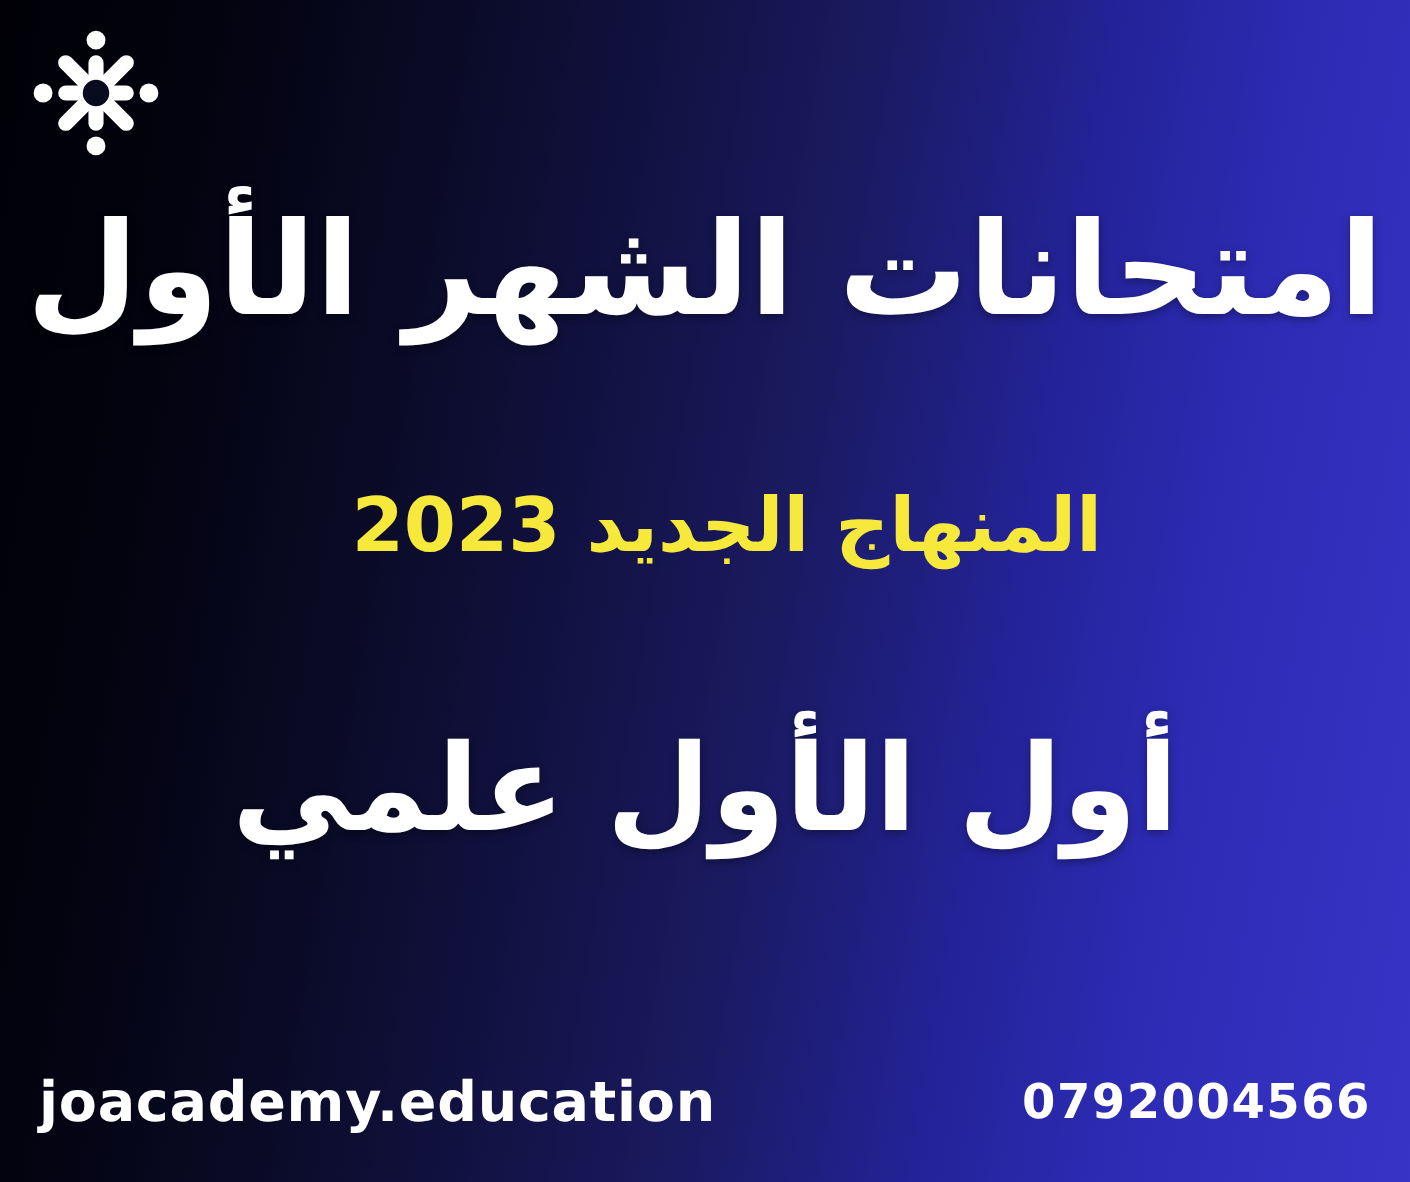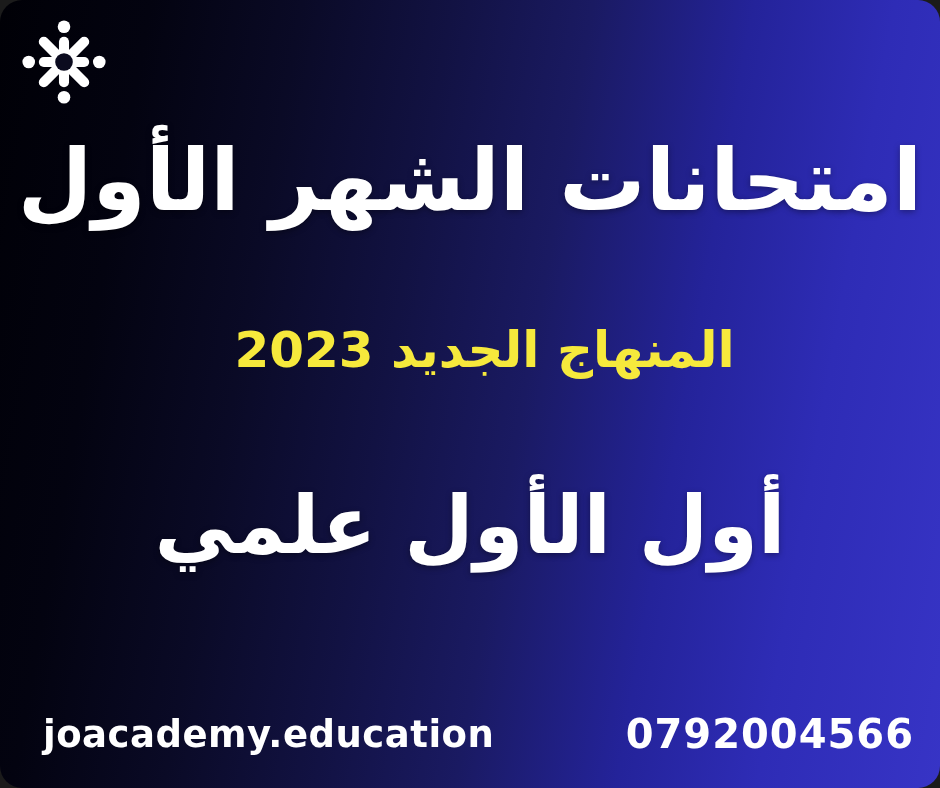--- a/index.html
+++ b/index.html
@@ -22,21 +22,20 @@
         100deg,
         #000006 0%,
         #030310 14%,
         #0a0a26 28%,
         #121243 42%,
         #1a1a62 55%,
         #24239a 70%,
         #2e2cb6 83%,
         #3734c6 100%);
     user-select: none;
-    border-radius: 22px;
   }
 
   
   #logo {
     position: absolute;
     left: 22px;
     top: 20px;
     width: 84px;
     height: 84px;
   }
@@ -89,34 +88,34 @@
   #footer {
     position: absolute;
     left: 0;
     right: 0;
     bottom: 0;
     height: 98px;
     direction: ltr;
     display: flex;
     align-items: center;
     justify-content: space-between;
-    padding: 0 26px 10px 43px;
+    padding: 0 26px 10px 26px;
     box-sizing: border-box;
     gap: 16px;
   }
   #site-url, #phone-number {
     color: #ffffff;
     font-family: "DejaVu Sans", sans-serif;
     font-weight: 700;
     font-size: 37px;
     letter-spacing: 0.5px;
     white-space: nowrap;
   }
   #phone-number {
-    font-size: 40px;
+    font-size: 32px;
     letter-spacing: 1px;
   }
 </style>
 </head>
 <body>
 
 <div id="banner">
 
   <div id="logo">
     <span>

